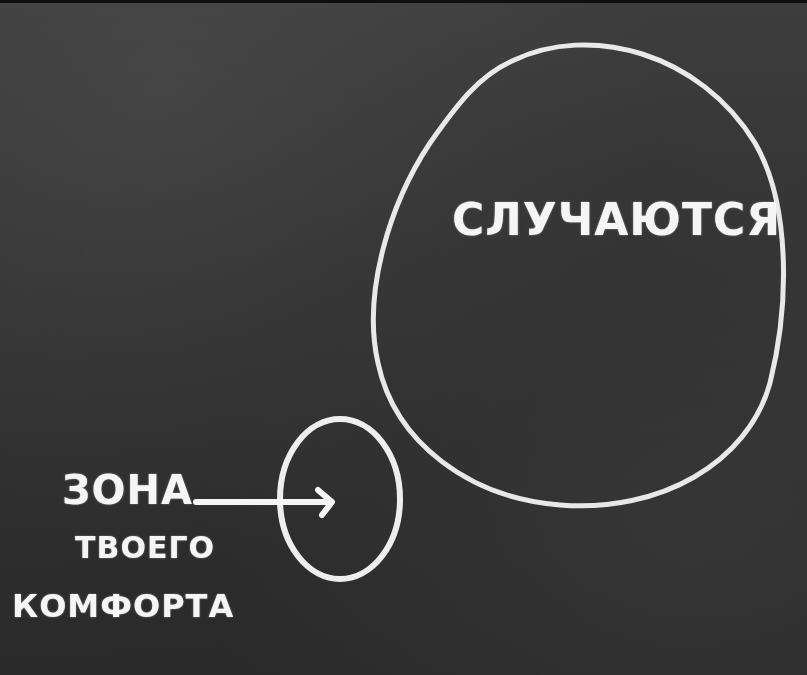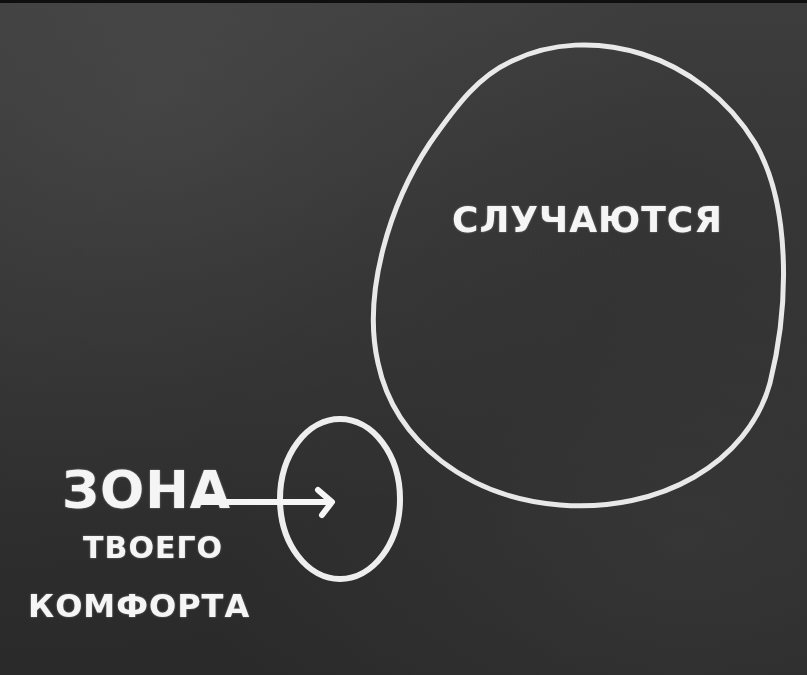--- a/index.html
+++ b/index.html
@@ -14,26 +14,26 @@
         linear-gradient(180deg, #3d3d3d 0%, #333 40%, #2e2e2e 75%, #2a2a2a 100%);
     }
     svg.drawing { position: absolute; left: 0; top: 0; }
     .chalk {
       position: absolute; color: #f5f5f5; font-family: "DejaVu Sans", sans-serif;
       font-weight: bold; letter-spacing: 1px; text-transform: uppercase;
       text-shadow: 0 0 2px rgba(255,255,255,0.45); white-space: nowrap;
     }
     .big-text { left: 448px; top: 188px; width: 280px; text-align: left; line-height: 58px; }
     .big-text .l1 { font-size: 40px; display: block; }
-    .big-text .l2 { font-size: 36px; display: block; margin-left: 4px; }
+    .big-text .l2 { font-size: 44px; display: block; margin-left: 4px; }
     .big-text .l3 { font-size: 36px; display: block; margin-left: 52px; }
     .small-text { left: 12px; top: 458px; line-height: 58px; }
-    .small-text .s1 { display: block; font-size: 52px; margin-left: 50px; }
+    .small-text .s1 { display: block; font-size: 40px; margin-left: 50px; }
     .small-text .s2 { display: block; font-size: 30px; margin-left: 44px; text-align: center; }
-    .small-text .s3 { display: block; font-size: 32px; margin-left: 16px; }
+    .small-text .s3 { display: block; font-size: 32px; margin-left: 0px; }
   </style>
 </head>
 <body>
 
 <div class="board">
   <svg class="drawing" width="807" height="675" viewBox="0 0 807 675">
     <path d="M 512 58 C 590 20, 700 50, 755 140 C 790 200, 790 300, 770 380 C 748 460, 660 510, 560 502 C 470 495, 395 440, 378 360 C 362 290, 390 200, 430 140 C 458 100, 480 72, 512 58 Z" fill="none" stroke="#f2f2f2" stroke-width="5" stroke-linejoin="round" stroke-linecap="round" opacity="0.95"></path>
     <ellipse cx="340" cy="496" rx="60" ry="80" fill="none" stroke="#f5f5f5" stroke-width="6" opacity="0.97"></ellipse>
     <g stroke="#f5f5f5" stroke-width="6" fill="none" stroke-linecap="round" stroke-linejoin="round">
       <path d="M 196 499 L 330 499"></path>

